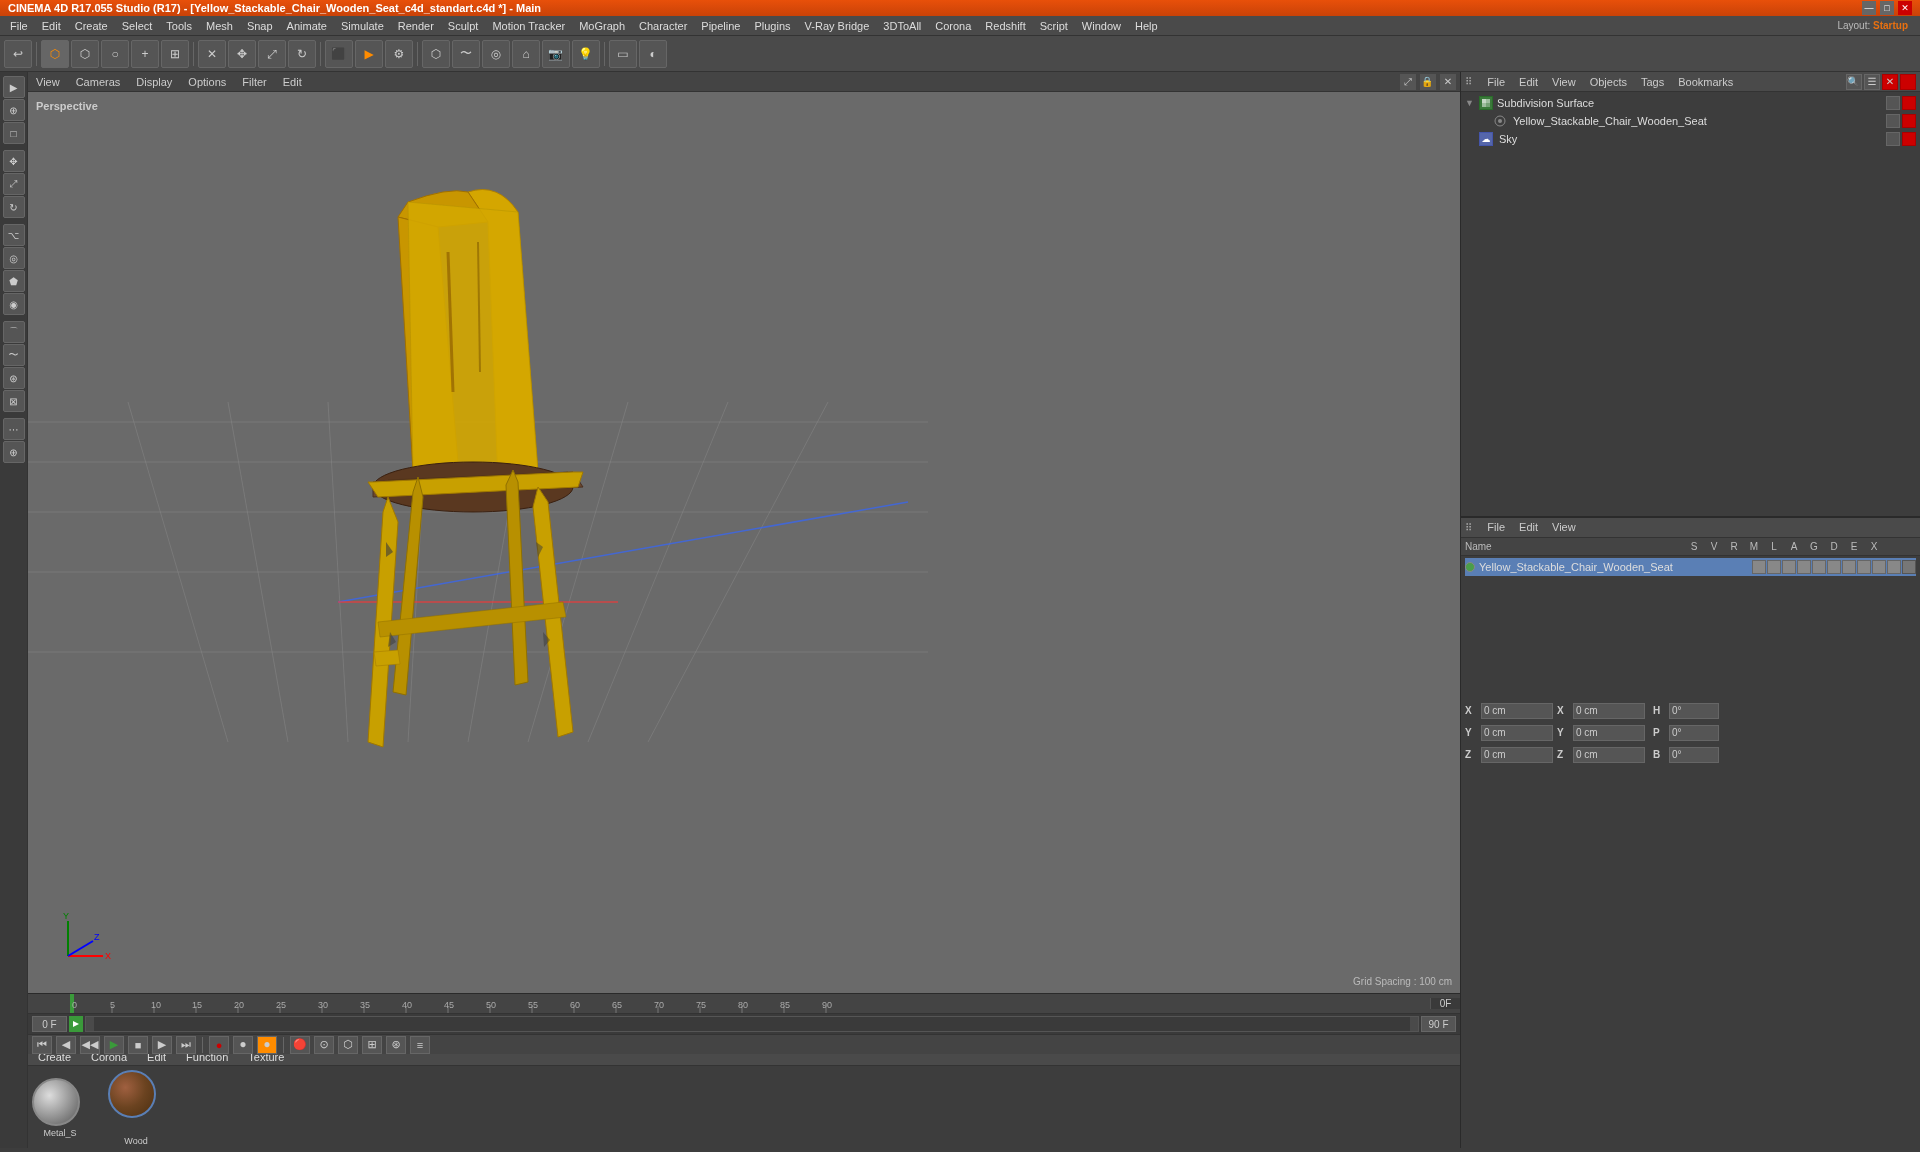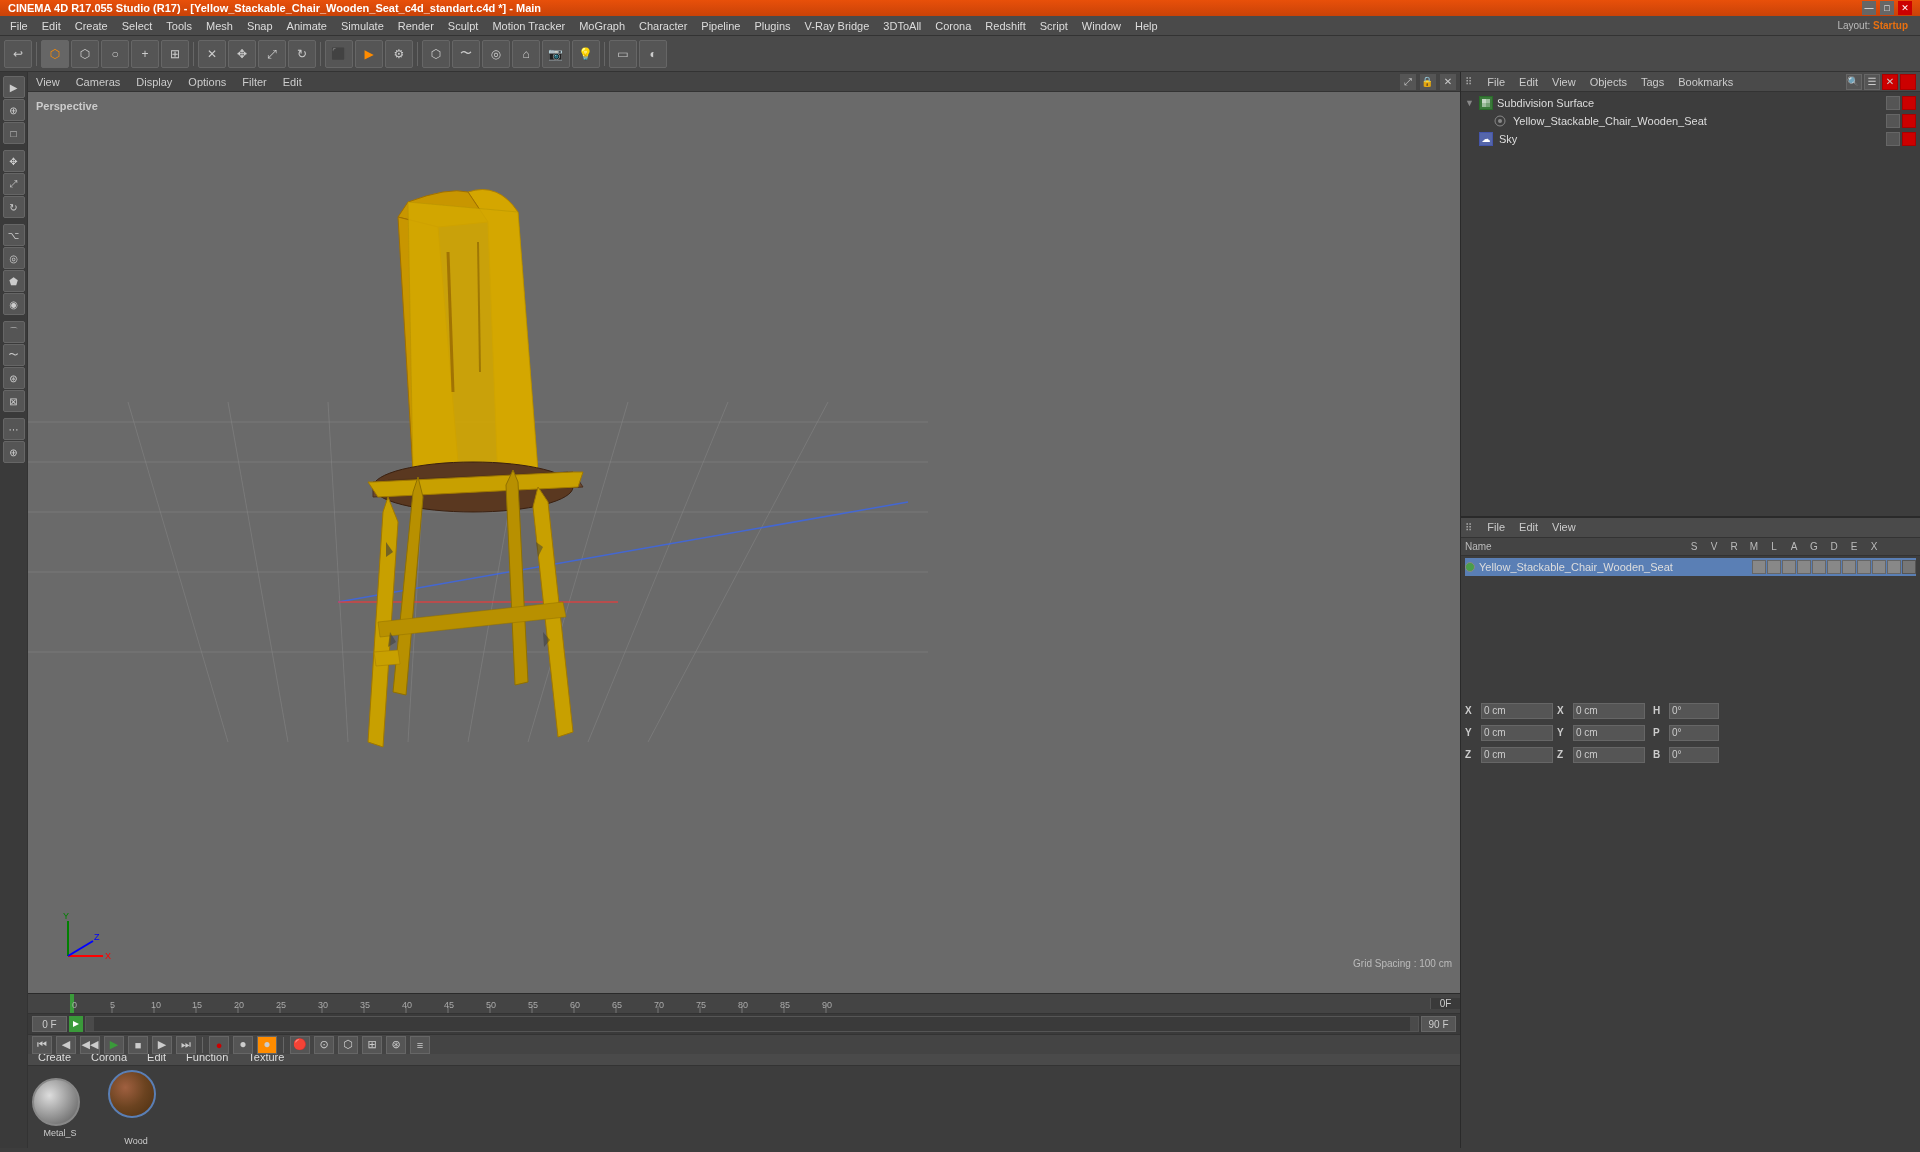--- a/index.html
+++ b/index.html
@@ -139,21 +139,21 @@
       position: absolute;
       top: 8px; left: 8px;
       color: #ccc;
       font-size: 11px;
       font-weight: bold;
     }
 
     
     #grid-spacing {
       position: absolute;
-      bottom: 24px; right: 8px;
+      bottom: 6px; right: 8px;
       color: #bbb;
       font-size: 10px;
     }
 
     
     #axis-indicator {
       position: absolute;
       bottom: 20px; left: 30px;
     }
 

